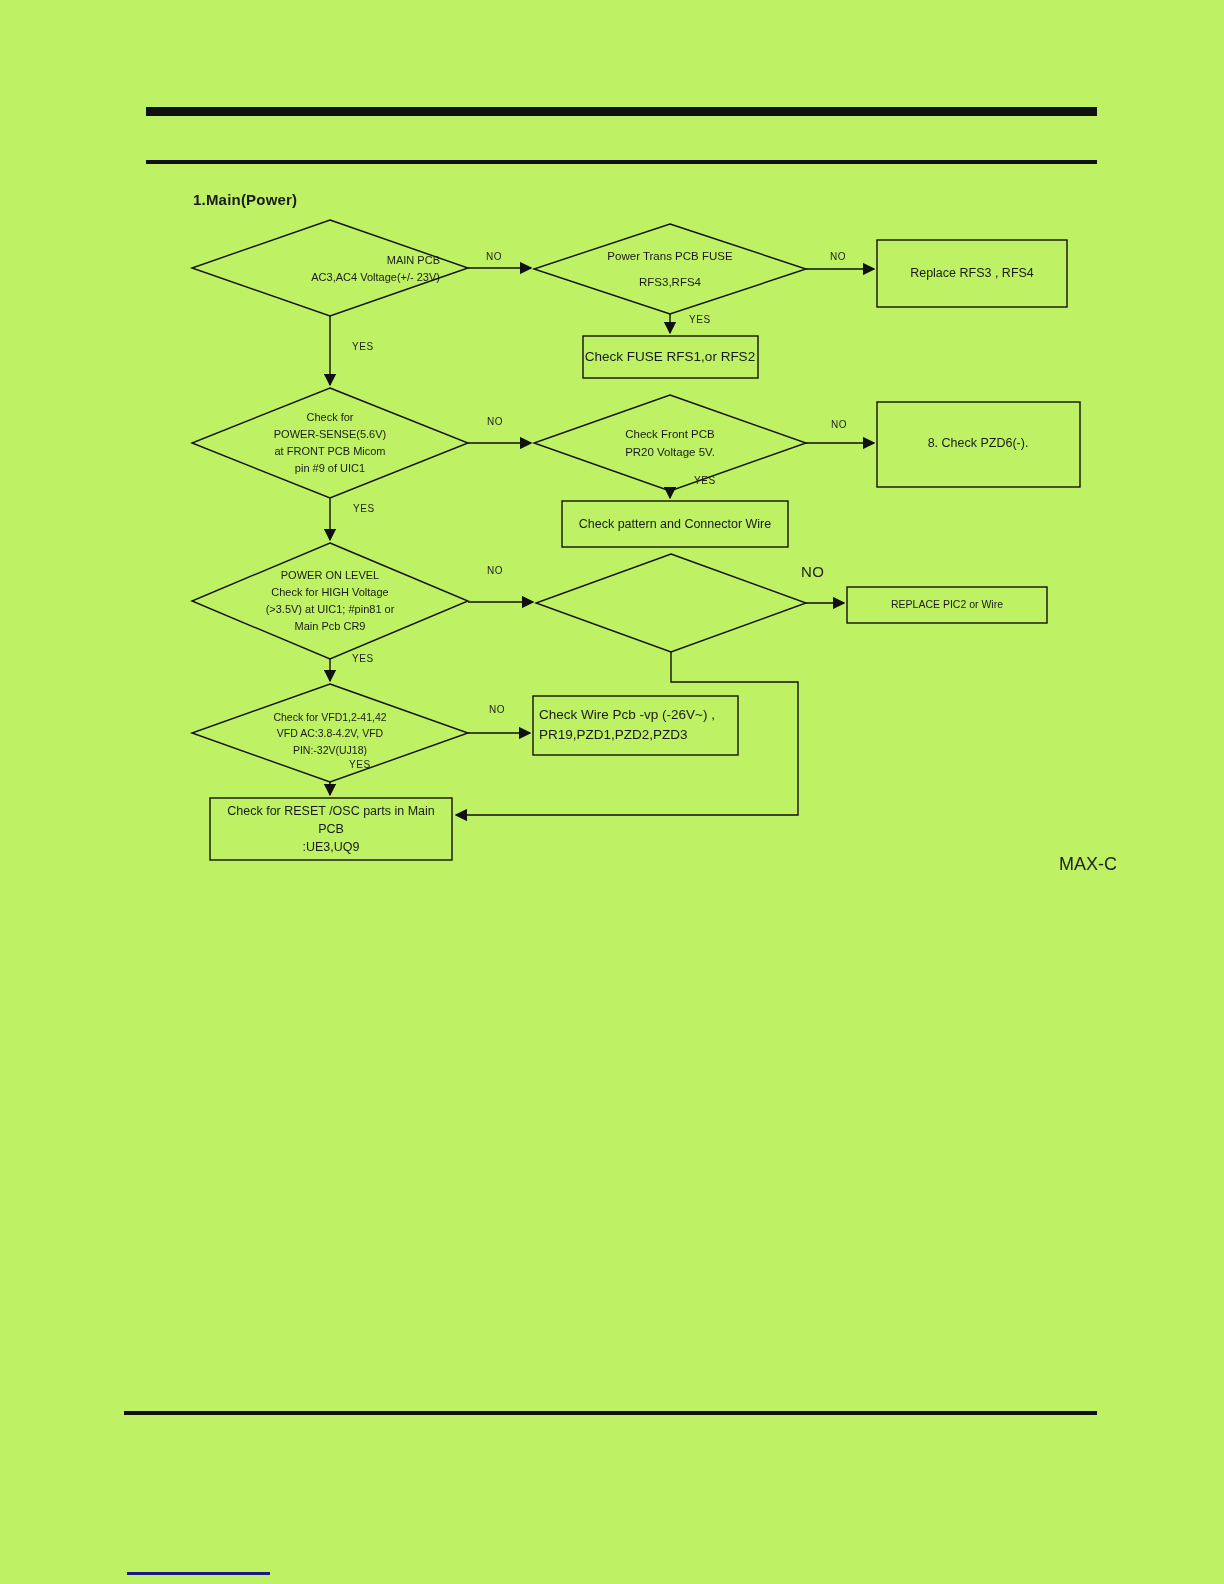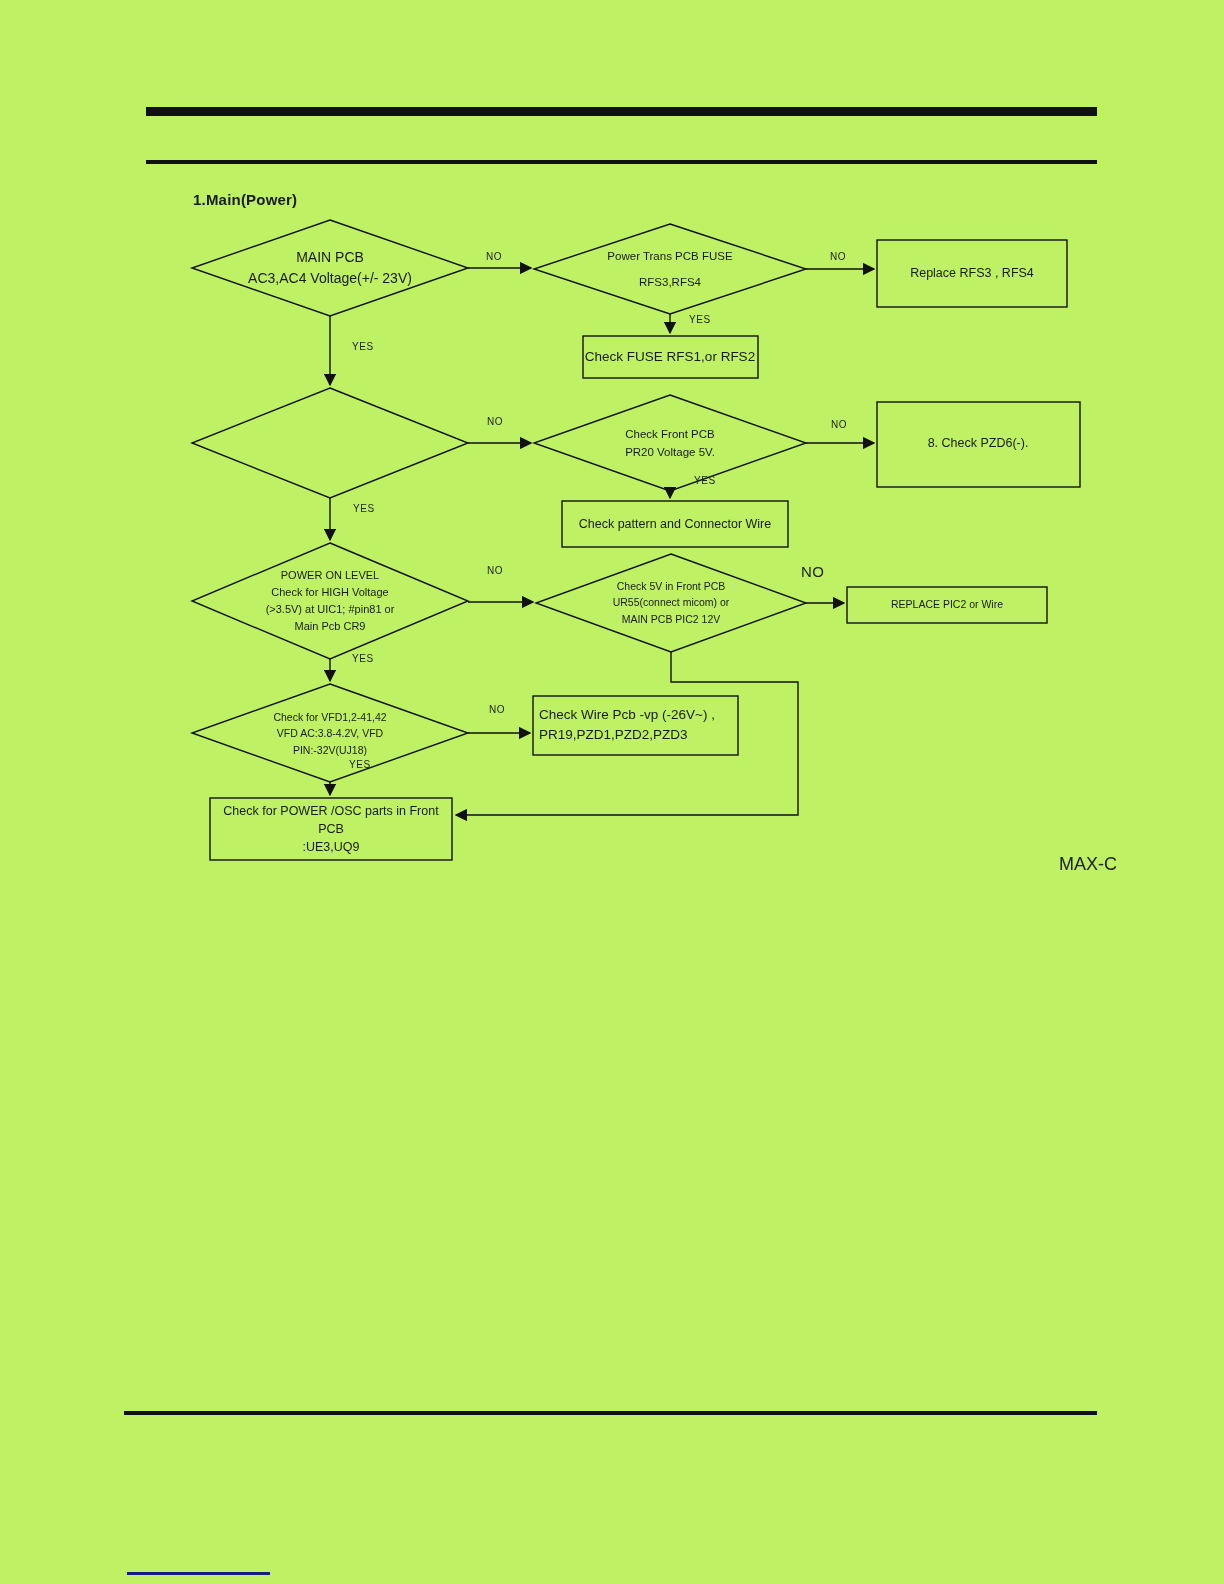--- a/index.html
+++ b/index.html
@@ -21,21 +21,21 @@
     position:absolute; left:1059px; top:854px;
     font-size:18px; color:#222;
   }
 
   #flow-svg { position:absolute; left:0; top:0; }
 
   .node-text {
     position:absolute; transform:translate(-50%,-50%);
     text-align:center; white-space:pre-line; line-height:1.5; color:#1a1a1a;
   }
-  .nt-d1 { left:330px; top:268px; font-size:14px; width:220px; }
+  .nt-d1 { left:330px; top:268px; font-size:11px; width:220px;text-align:right; }
   .nt-d2 { left:670px; top:269px; font-size:11.5px; width:230px; line-height:2.3; }
   .nt-d3 { left:330px; top:443px; font-size:11px; width:200px; line-height:1.55; }
   .nt-d4 { left:670px; top:443px; font-size:11.5px; width:200px; line-height:1.6; }
   .nt-d5 { left:330px; top:601px; font-size:11px; width:210px; line-height:1.55; }
   .nt-d6 { left:671px; top:602px; font-size:10.5px; width:200px; line-height:1.55; }
   .nt-d7 { left:330px; top:733px; font-size:10.5px; width:190px; line-height:1.55; }
 
   .nt-r1 { left:972px; top:273px; font-size:12.5px; width:185px; }
   .nt-r2 { left:670px; top:357px; font-size:13.5px; width:175px; }
   .nt-r3 { left:978px; top:443px; font-size:12.5px; width:195px; }
@@ -117,38 +117,39 @@
       <line x1="330" y1="782" x2="330" y2="795" marker-end="url(#arrow)"></line>
     </g>
   </svg>
 
   <div class="node-text nt-d1">MAIN PCB
 AC3,AC4 Voltage(+/- 23V)</div>
   <div class="node-text nt-d2">Power Trans PCB FUSE
 RFS3,RFS4</div>
   <div class="node-text nt-r1">Replace RFS3 , RFS4</div>
   <div class="node-text nt-r2">Check  FUSE RFS1,or RFS2</div>
+  <div class="node-text nt-d3">Check for
+POWER-SENSE(5.6V)
+at FRONT PCB Micom
+pin #9 of UIC1</div>
   <div class="node-text nt-d4">Check Front PCB
 PR20 Voltage 5V.</div>
   <div class="node-text nt-r3">8. Check  PZD6(-).</div>
   <div class="node-text nt-r4">Check pattern and Connector Wire</div>
   <div class="node-text nt-d5">POWER ON LEVEL
 Check for HIGH Voltage
 (&gt;3.5V) at UIC1; #pin81 or
 Main Pcb CR9</div>
-  <div class="node-text nt-d6">Check 5V in Front PCB
-UR55(connect micom) or
-MAIN PCB PIC2 12V</div>
   <div class="node-text nt-r5">REPLACE PIC2 or Wire</div>
   <div class="node-text nt-d7">Check for VFD1,2-41,42
 VFD AC:3.8-4.2V, VFD
 PIN:-32V(UJ18)</div>
   <div class="node-text nt-r6">Check Wire Pcb -vp (-26V~) ,
 PR19,PZD1,PZD2,PZD3</div>
-  <div class="node-text nt-r7">Check for POWER /OSC parts in Front
+  <div class="node-text nt-r7">Check for RESET /OSC parts in Main
 PCB
 :UE3,UQ9</div>
 
   <div class="edge-label lb-no1">NO</div>
   <div class="edge-label lb-no2">NO</div>
   <div class="edge-label lb-yes1">YES</div>
   <div class="edge-label lb-yes2">YES</div>
   <div class="edge-label lb-no3">NO</div>
   <div class="edge-label lb-no4">NO</div>
   <div class="edge-label lb-yes3">YES</div>

